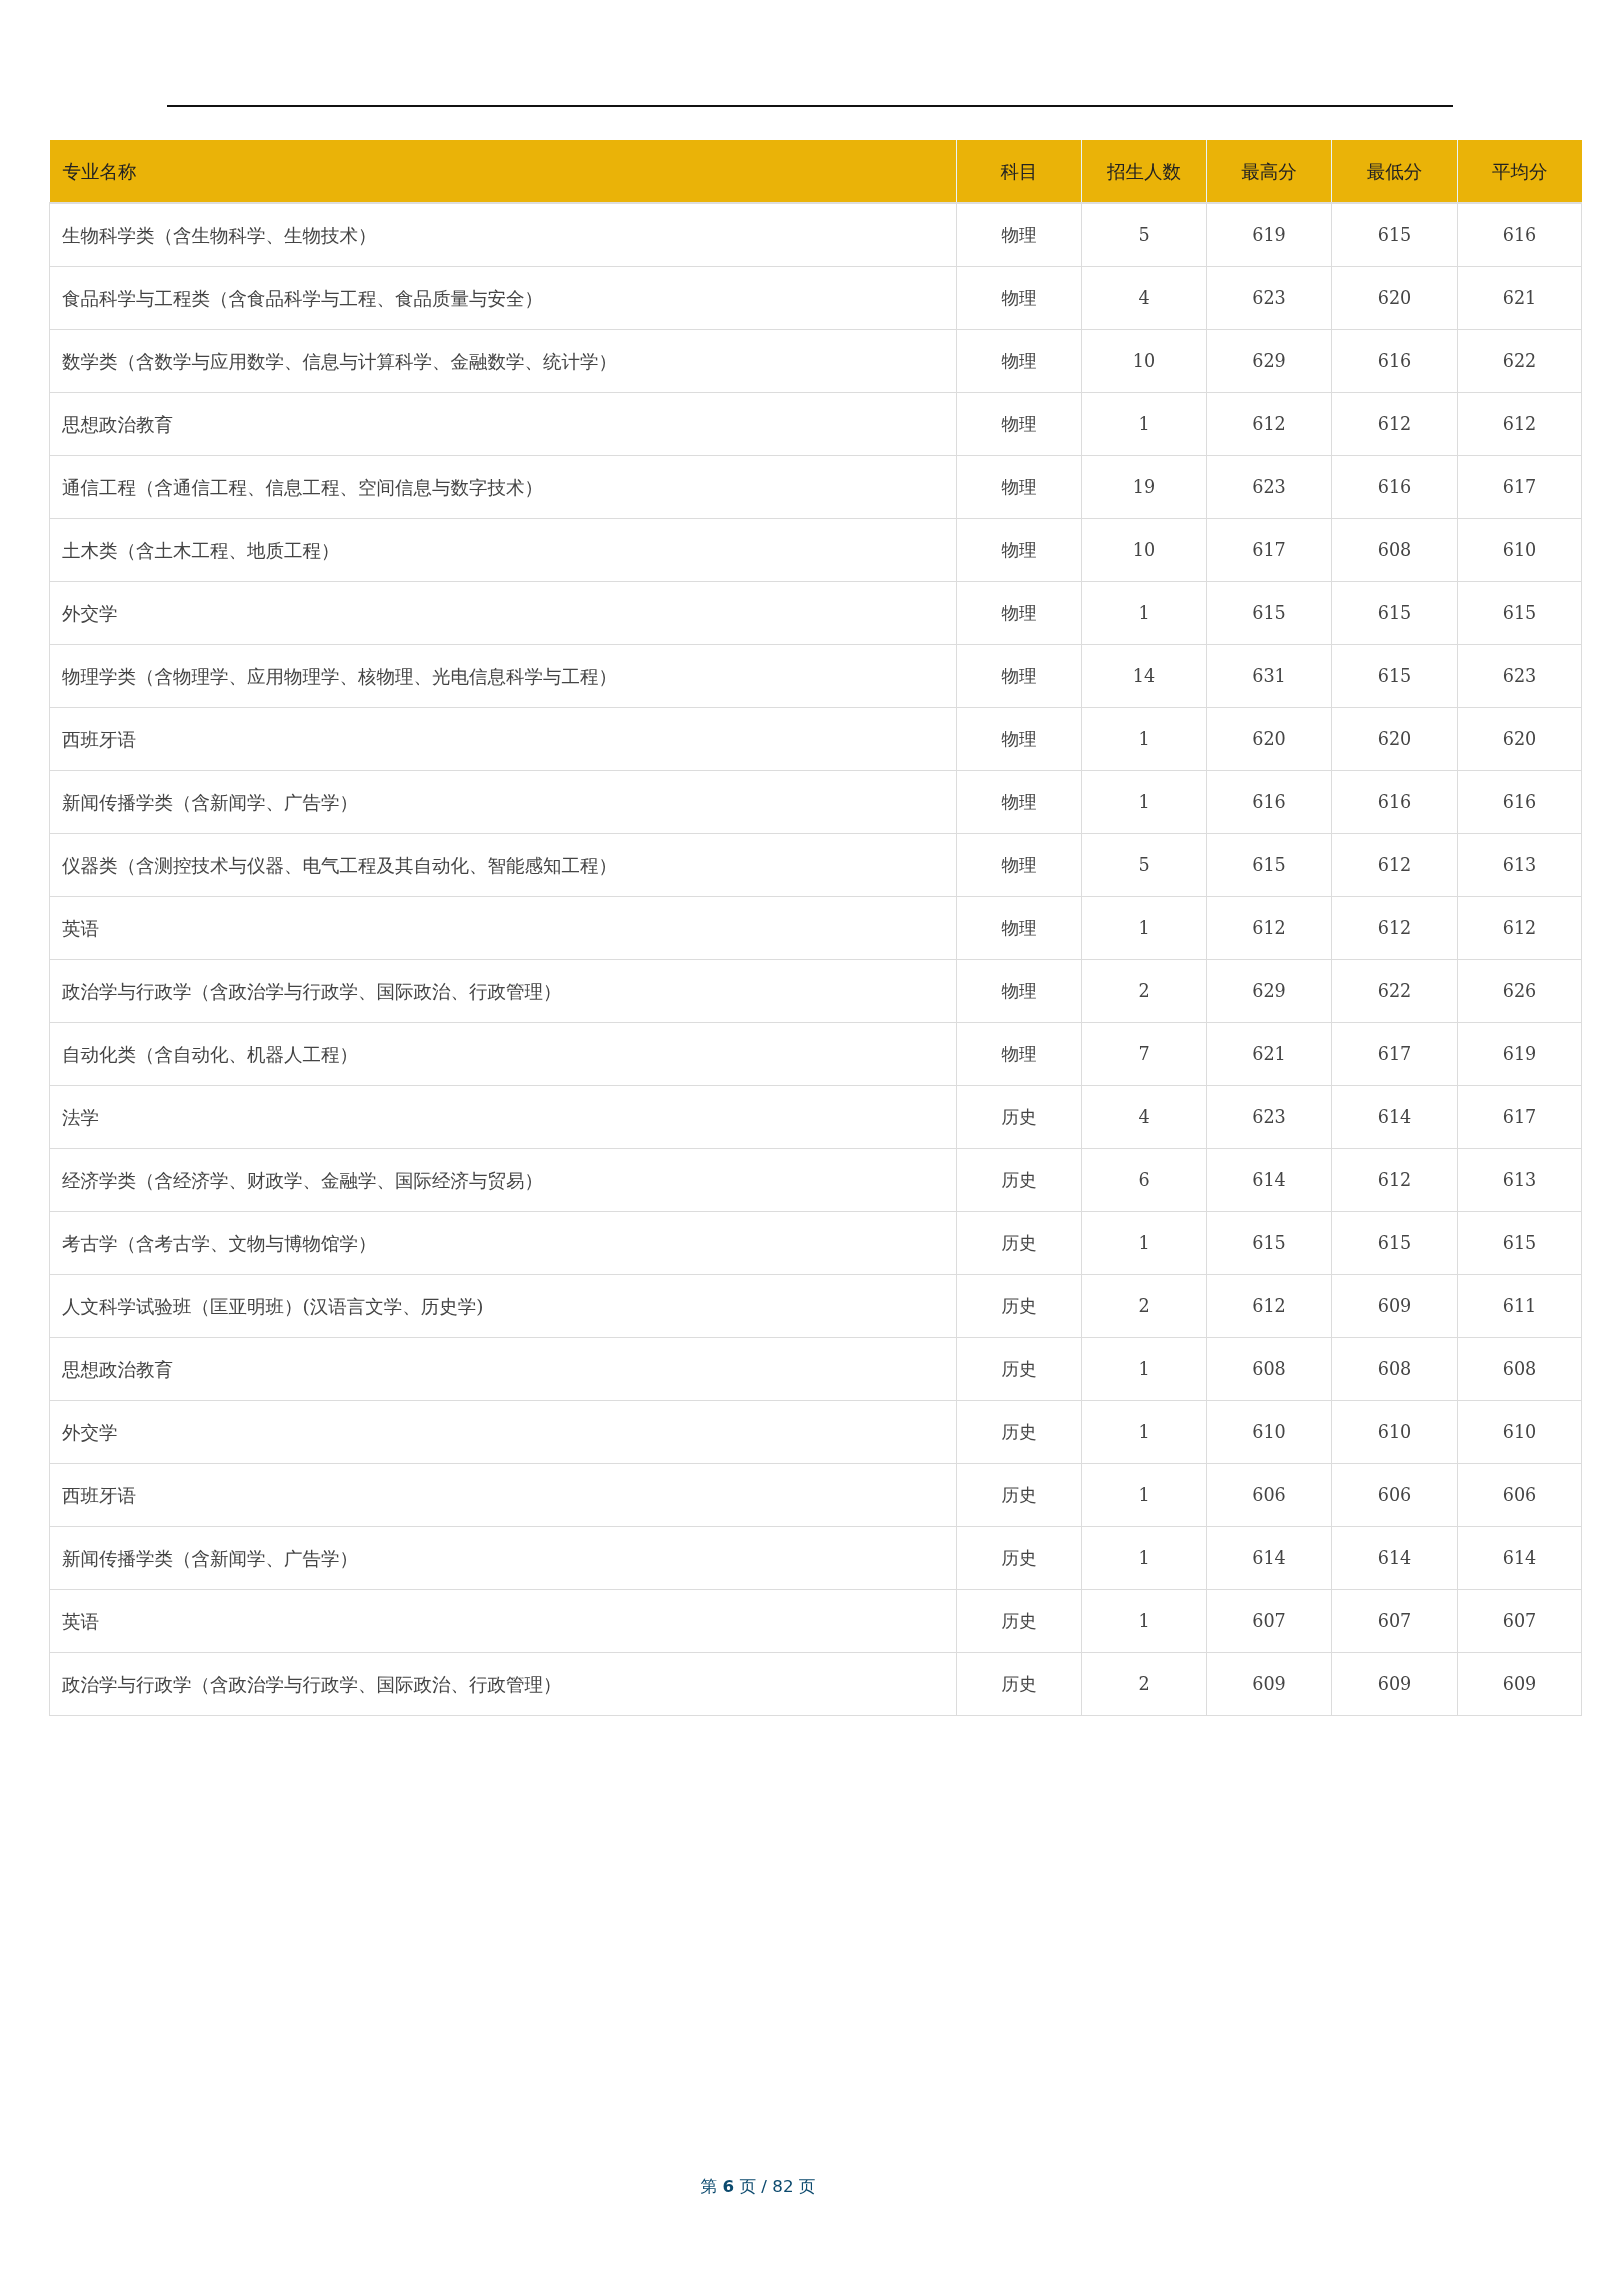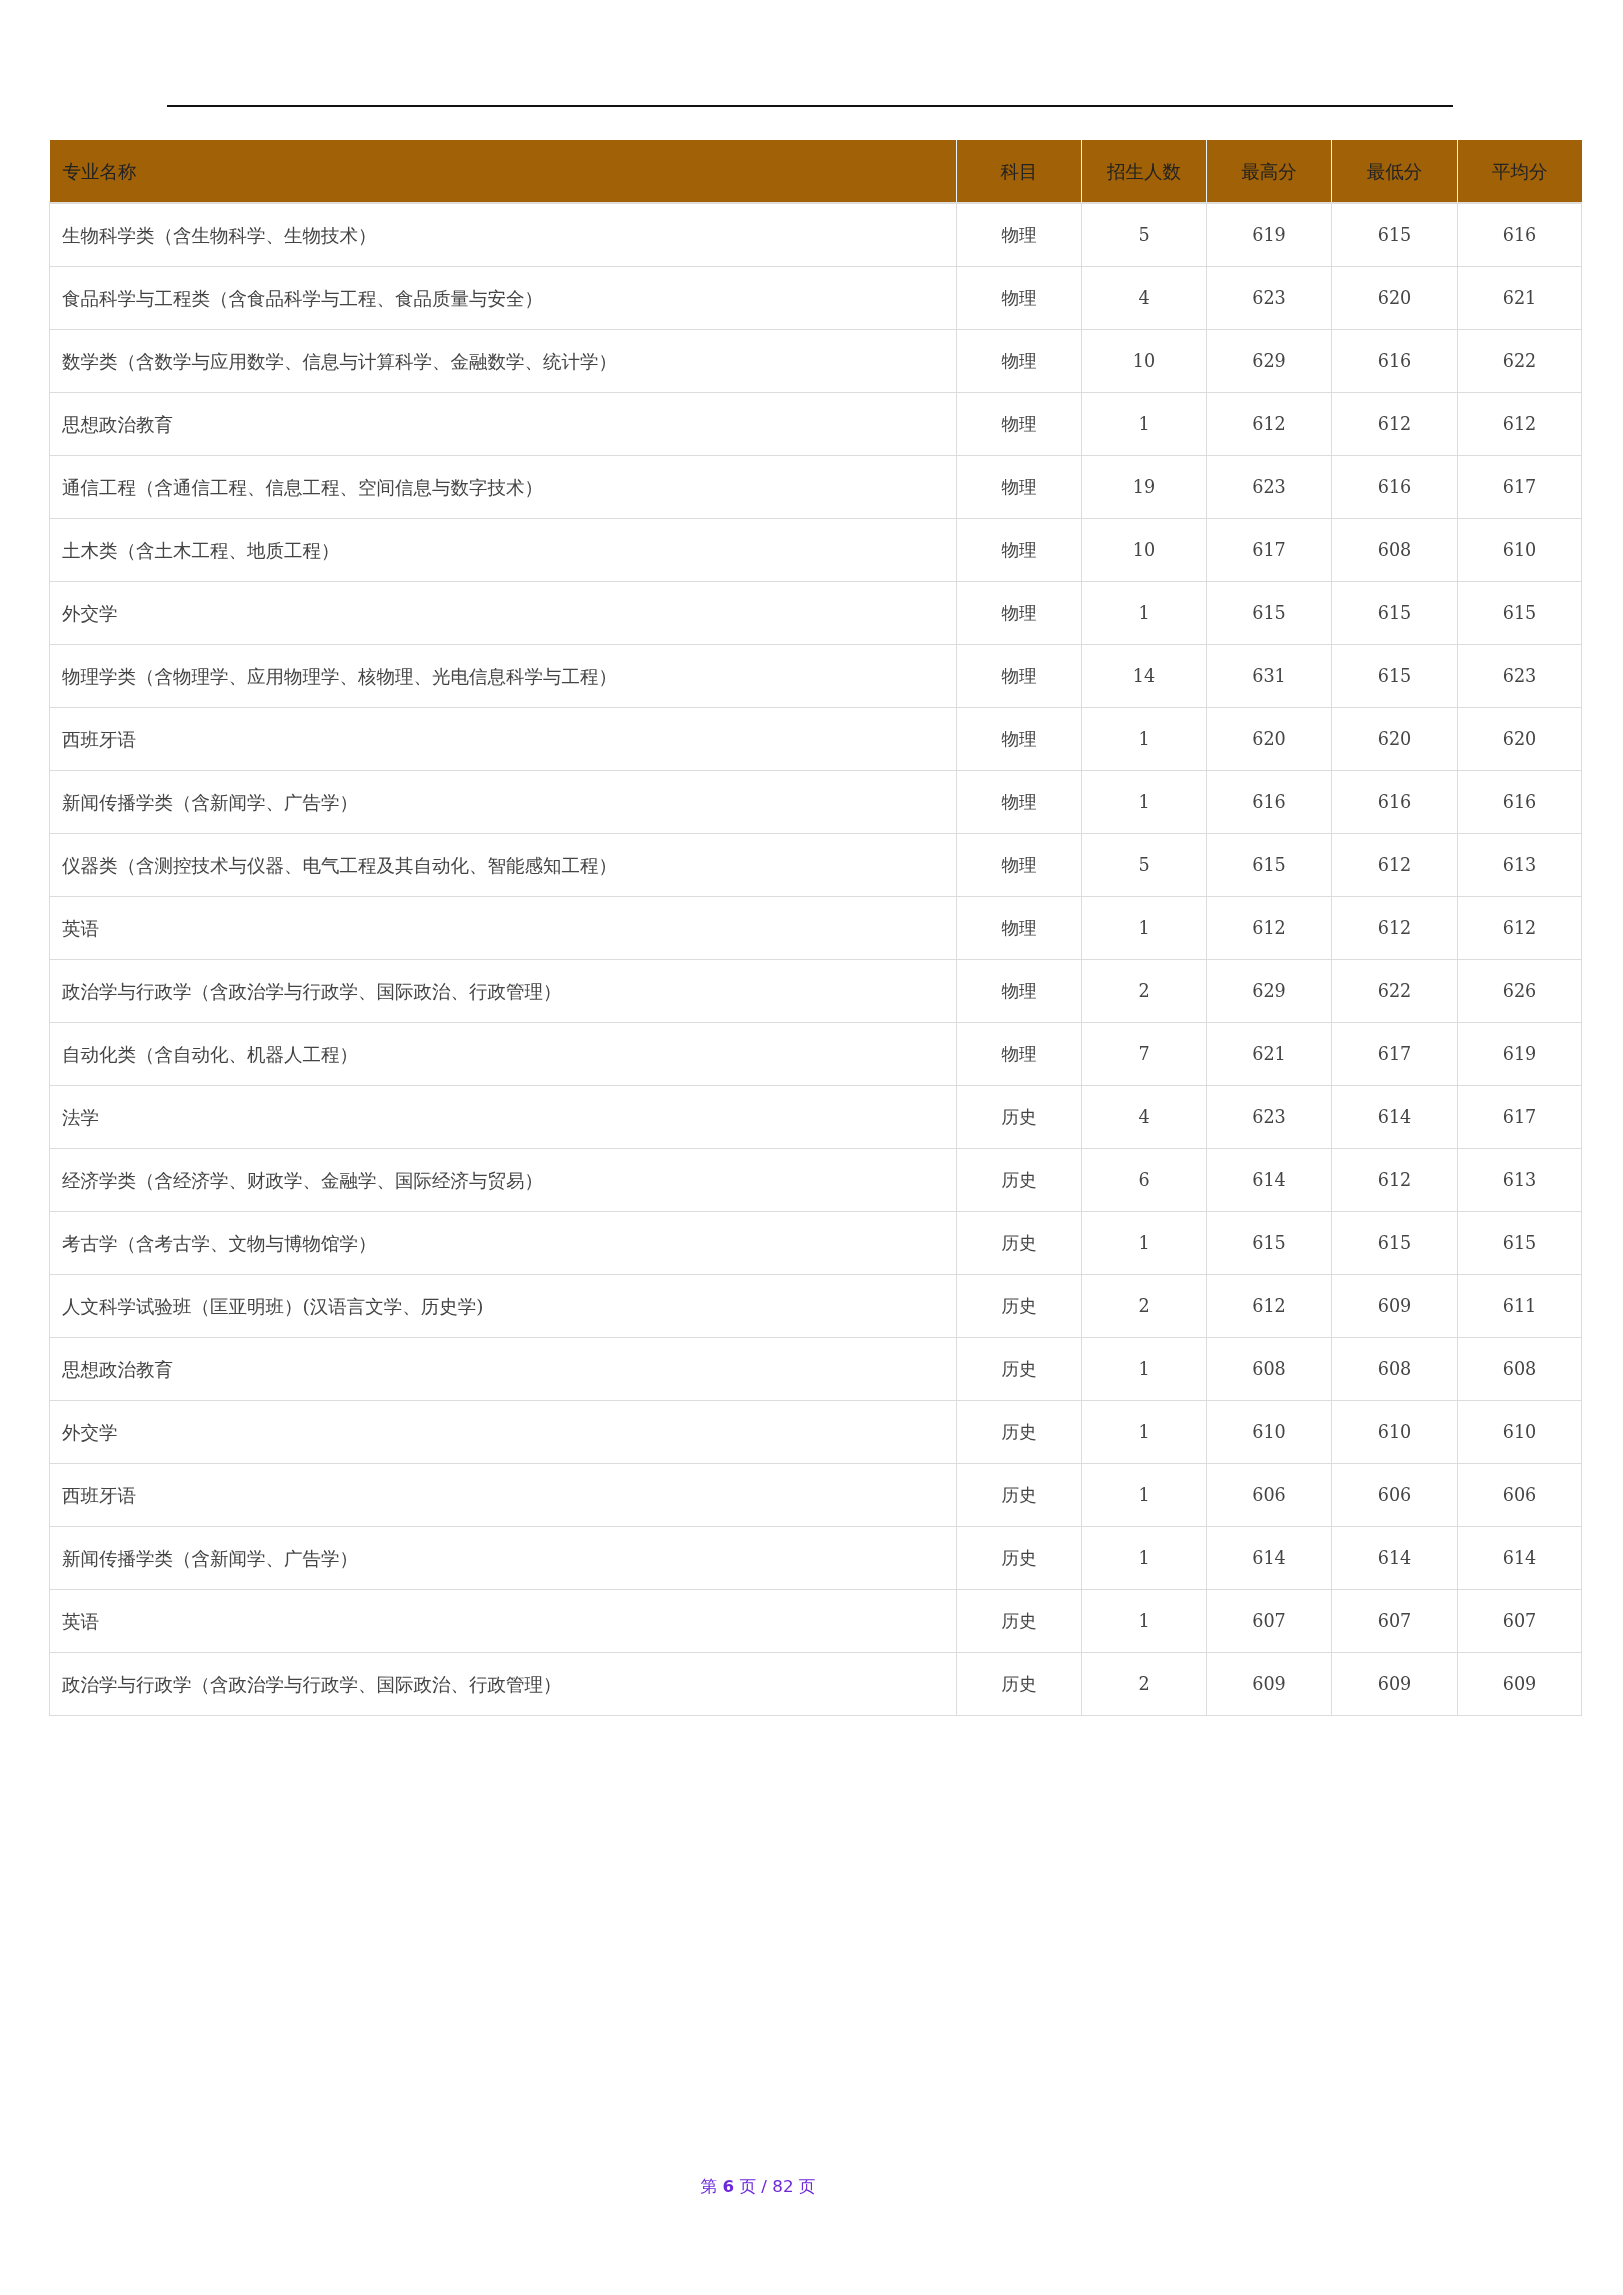--- a/index.html
+++ b/index.html
@@ -6,28 +6,28 @@
   body { width: 1623px; height: 2295px; position: relative; overflow: hidden;
          font-family: "DejaVu Serif", "Liberation Serif", serif; color: #333333; }
   .top-rule { position: absolute; left: 167px; top: 105px; width: 1286px; height: 1.9px; background: #111111; }
   .tbl { position: absolute; left: 49px; top: 140px; width: 1532px; border-collapse: collapse; table-layout: fixed; }
   .tbl col.c-name { width: 907px; }
   .tbl col.c-sub  { width: 125px; }
   .tbl col.c-cnt  { width: 125px; }
   .tbl col.c-max  { width: 125px; }
   .tbl col.c-min  { width: 126px; }
   .tbl col.c-avg  { width: 124px; }
-  .tbl thead th { background: #a16207; height: 62px; padding: 0; font-weight: normal;
+  .tbl thead th { background: #eab308; height: 62px; padding: 0; font-weight: normal;
                   font-family: "DejaVu Sans", "Liberation Sans", sans-serif; font-size: 18.5px; color: #222222;
                   border-left: 1.4px solid #e6f4fb; border-bottom: 2.8px solid #dddddd; }
   .tbl thead th:first-child { border-left: none; text-align: left; padding-left: 13px; }
   .tbl tbody td { height: 62px; padding: 0; border: 1.4px solid #dcdcdc; font-size: 17.6px; color: #444444; text-align: center; }
   .tbl tbody td.name { text-align: left; padding-left: 12px; font-size: 18.5px; }
   .footer { position: absolute; top: 2175px; left: 0; width: 1516px; text-align: center;
-            font-family: "DejaVu Sans", "Liberation Sans", sans-serif; font-size: 16.7px; color: #6d28d9; }
+            font-family: "DejaVu Sans", "Liberation Sans", sans-serif; font-size: 16.7px; color: #0c4a6e; }
   .footer .num { font-weight: bold; }
 </style>
 </head>
 <body>
 
 <div class="top-rule"></div>
 
 <table class="tbl">
   <colgroup>
     <col class="c-name">

